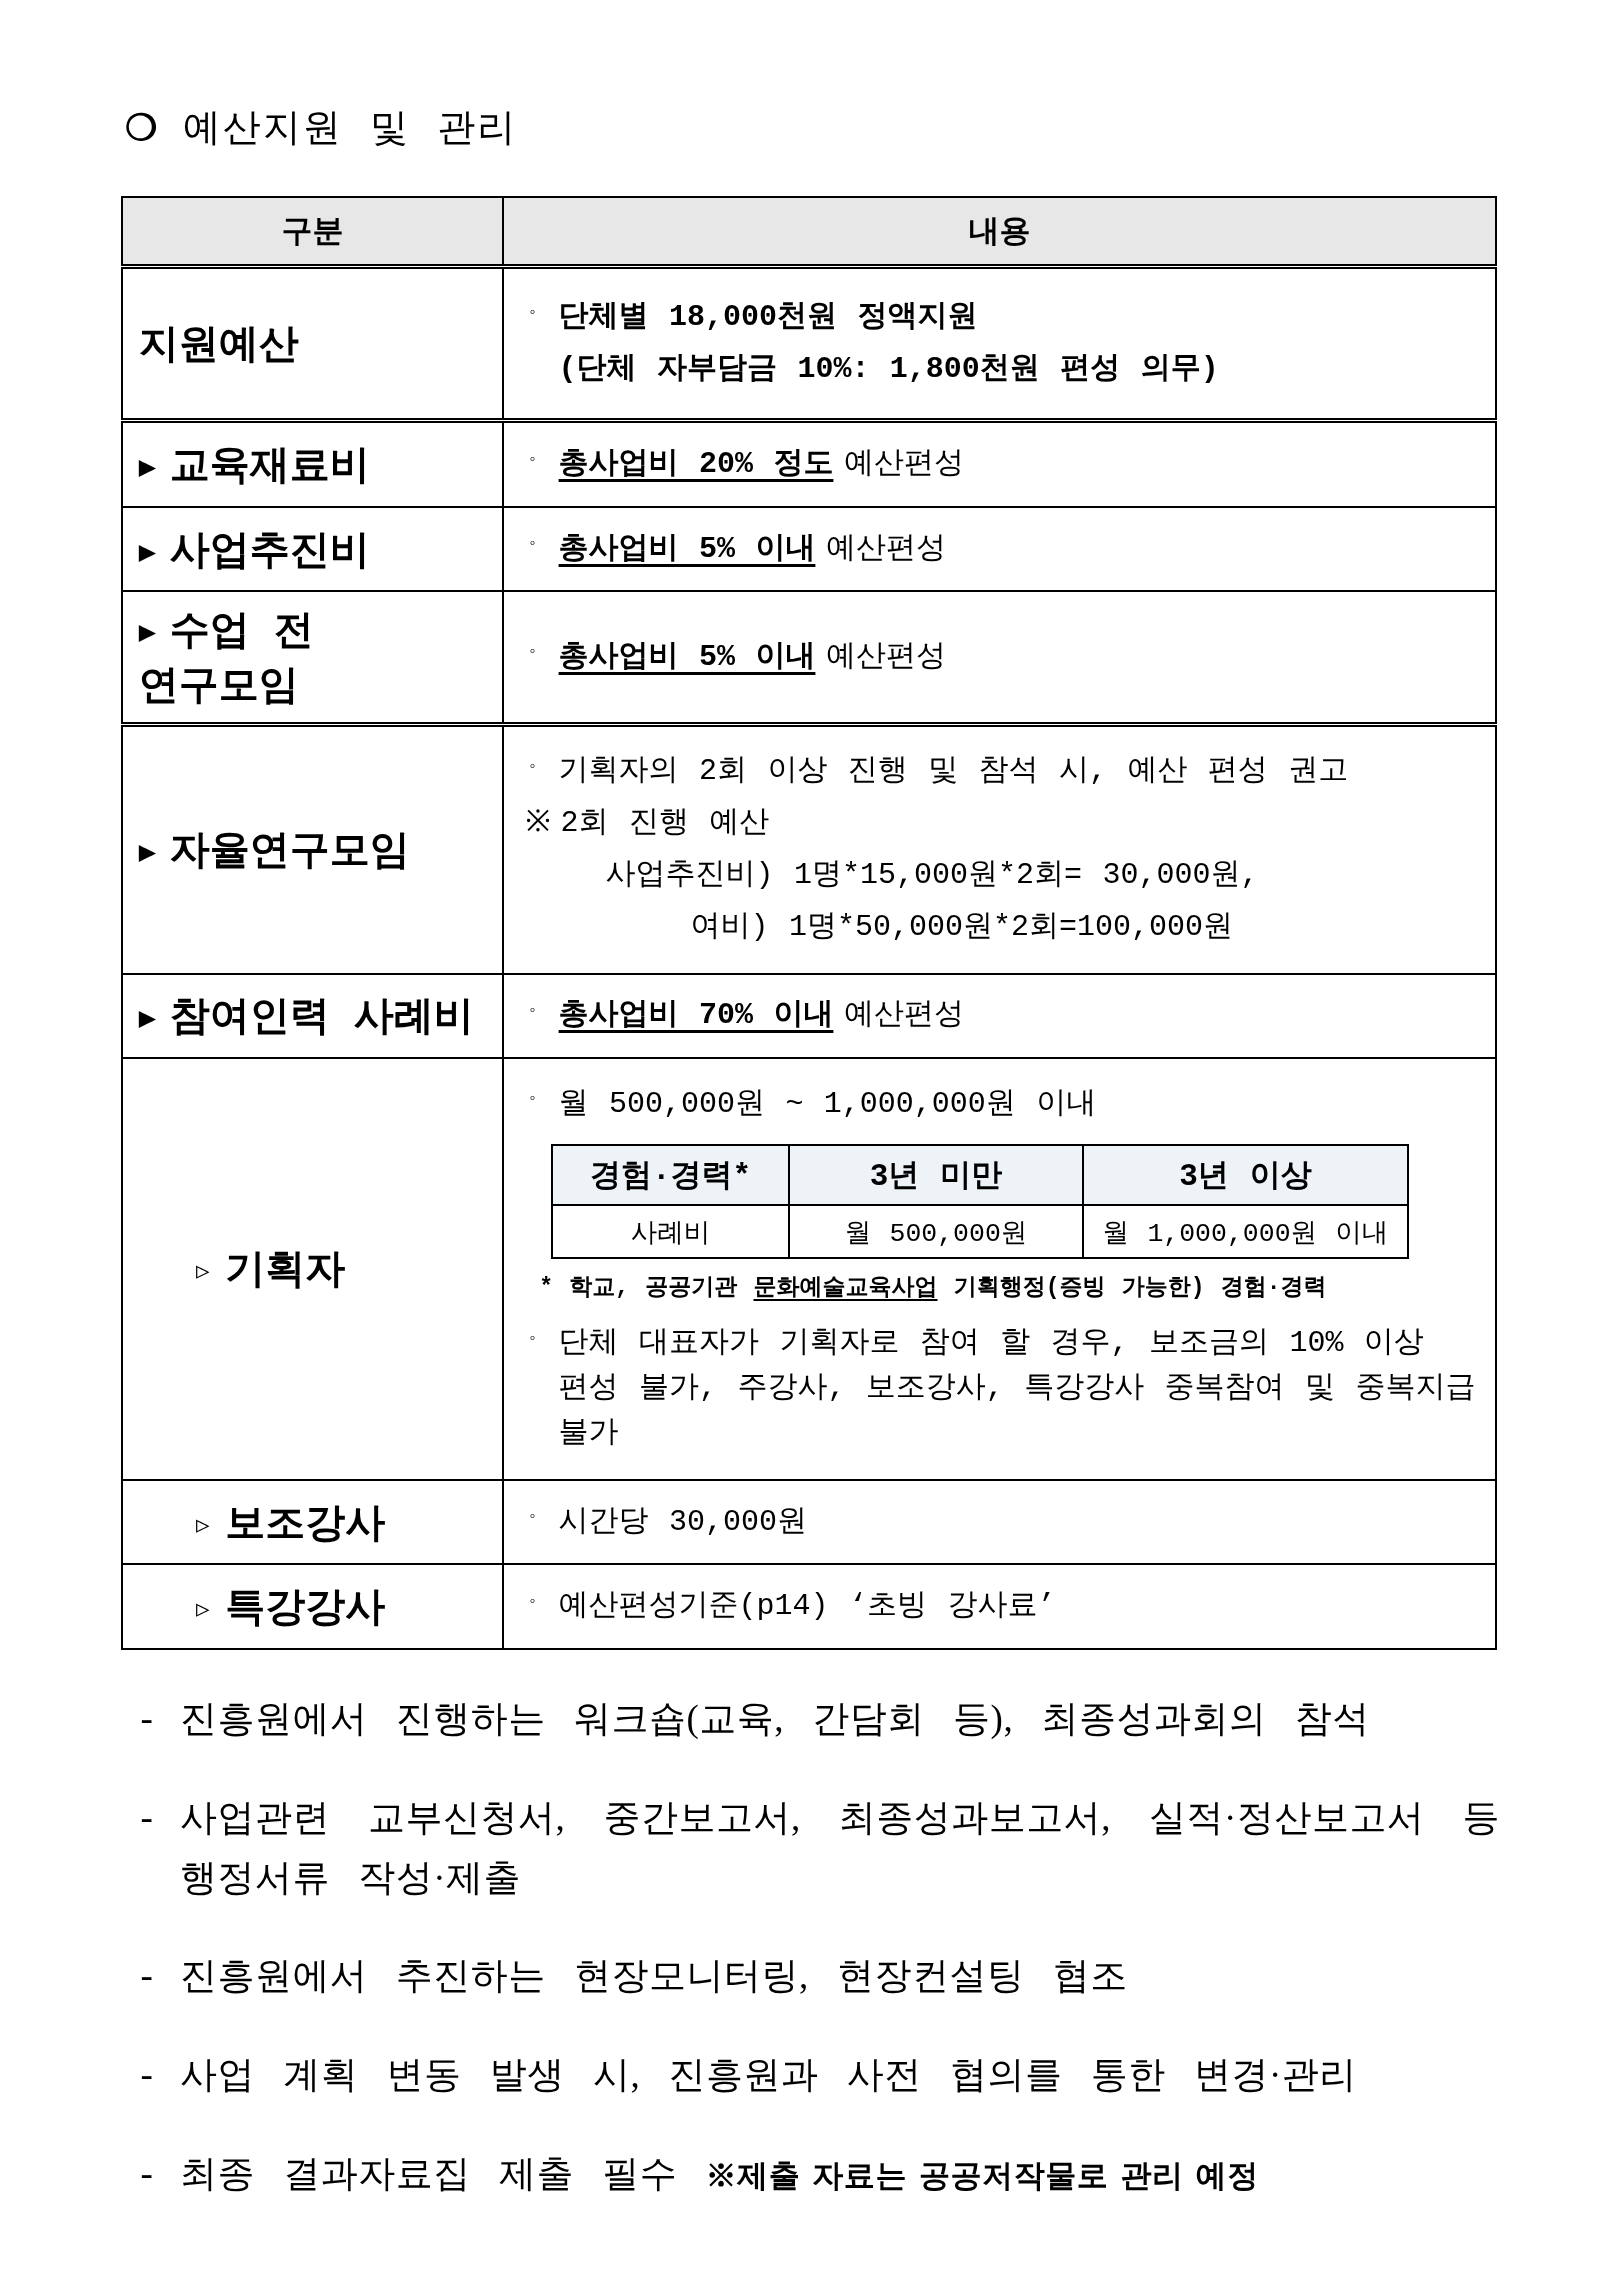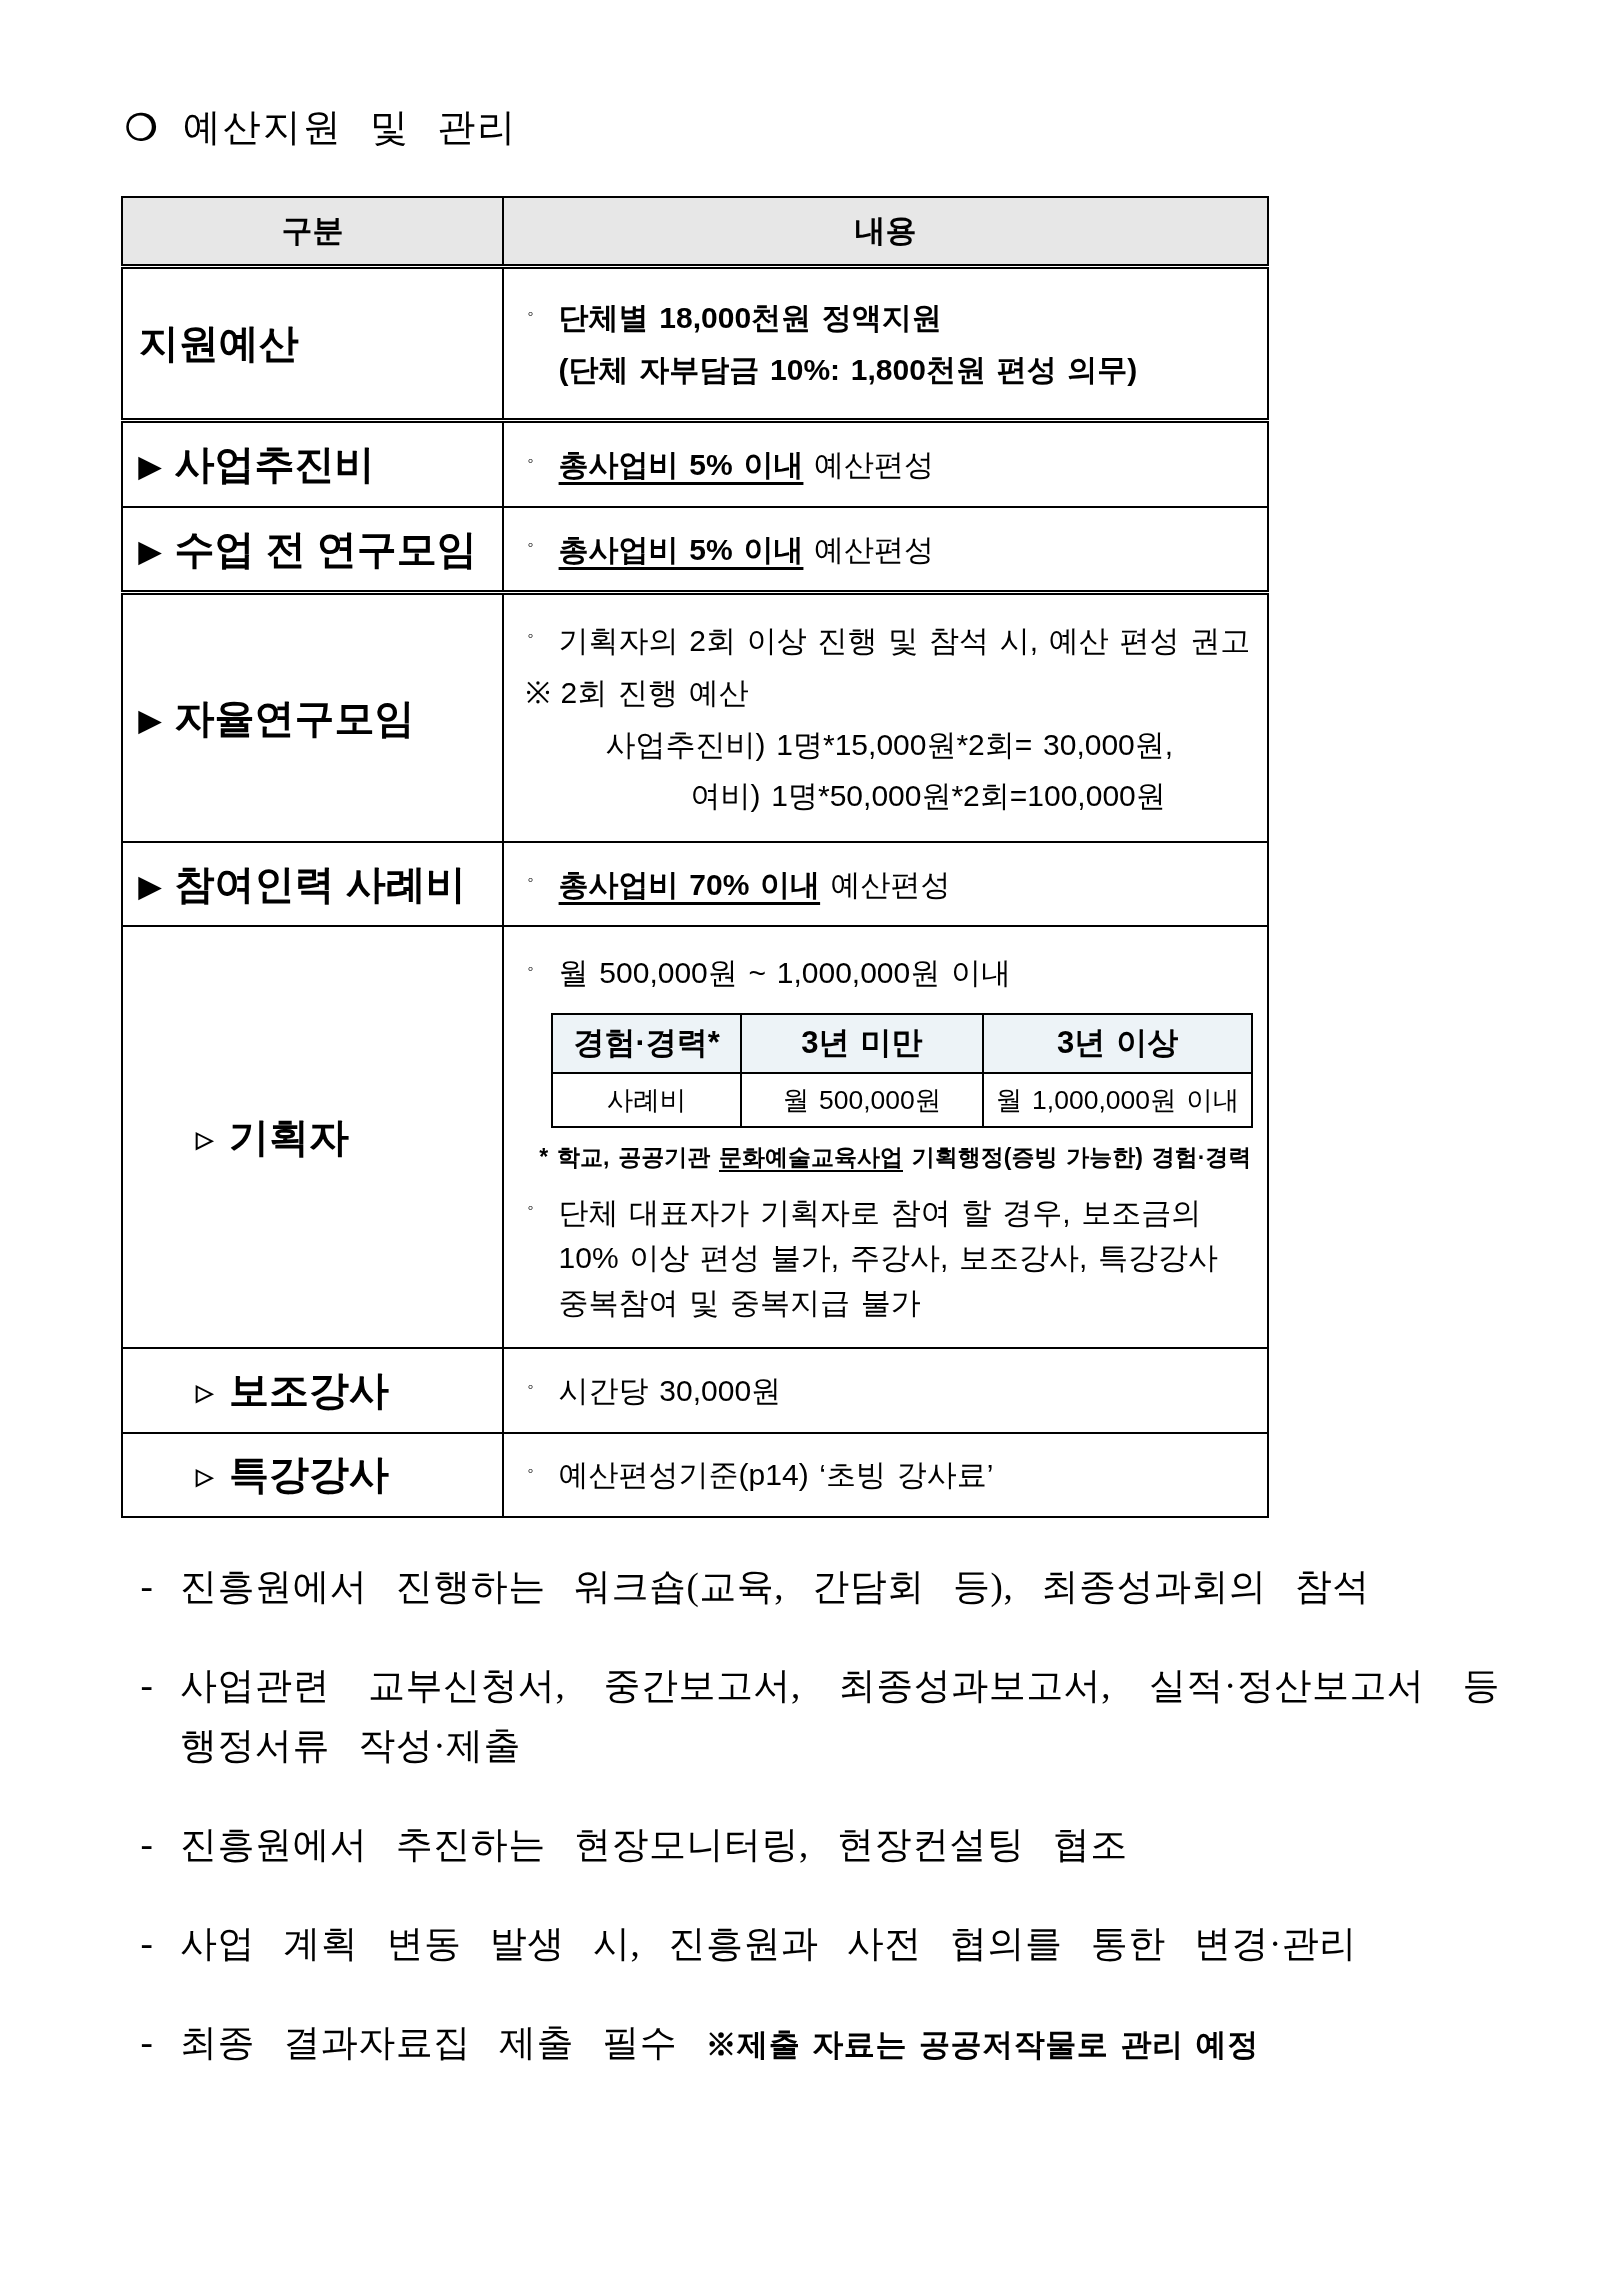--- a/index.html
+++ b/index.html
@@ -13,22 +13,22 @@
   }
   .content{position:absolute;left:121px;top:0;width:1379px;}
 
   
   .sec-head{margin:102px 0 43px 3.9px;font-size:38px;font-weight:normal;letter-spacing:2px;word-spacing:15.7px;}
   .sec-mark{font-weight:bold;margin-right:23.5px;font-size:0.95em;}
   .sec-head2{margin:53px 0 5.9px 7.8px;font-size:38px;letter-spacing:2px;word-spacing:15.7px;}
 
   
   .tbl{
-    width:1148px;border-collapse:collapse;border:2.9px solid #000;
-    font-family:Liberation Sans, sans-serif;
+    width:1376px;border-collapse:collapse;border:2.9px solid #000;
+    font-family:Liberation Mono, monospace;
     table-layout:fixed;
   }
   .tbl col.c1{width:381px;}
   .tbl th,.tbl td{border:2px solid #000;}
   .tbl th{
     background:var(--header-bg,#e7e7e7);
     font-size:31px;font-weight:bold;text-align:center;
     padding:11.8px 5.9px;border-bottom:5.9px double #000;
   }
   tr.dbl > td{border-bottom:5.9px double #000;}
@@ -105,20 +105,26 @@
       <tbody>
 
         <tr class="dbl">
           <td class="lbl"><span>지원예산</span></td>
           <td class="cnt tall2">
             <div class="line b"><span class="cb">◦</span><span>단체별 18,000천원 정액지원</span></div>
             <div class="line b ind-a"><span>(단체 자부담금 10%: 1,800천원 편성 의무)</span></div>
           </td>
         </tr>
 
+        <tr>
+          <td class="lbl"><span class="tri">▶</span><span>교육재료비</span></td>
+          <td class="cnt">
+            <div class="line"><span class="cb">◦</span><span class="ub">총사업비 20% 정도</span><span class="rest">예산편성</span></div>
+          </td>
+        </tr>
 
         <tr>
           <td class="lbl"><span class="tri">▶</span><span>사업추진비</span></td>
           <td class="cnt">
             <div class="line"><span class="cb">◦</span><span class="ub">총사업비 5% 이내</span><span class="rest">예산편성</span></div>
           </td>
         </tr>
 
         <tr class="dbl">
           <td class="lbl"><span class="tri">▶</span><span>수업 전 연구모임</span></td>

